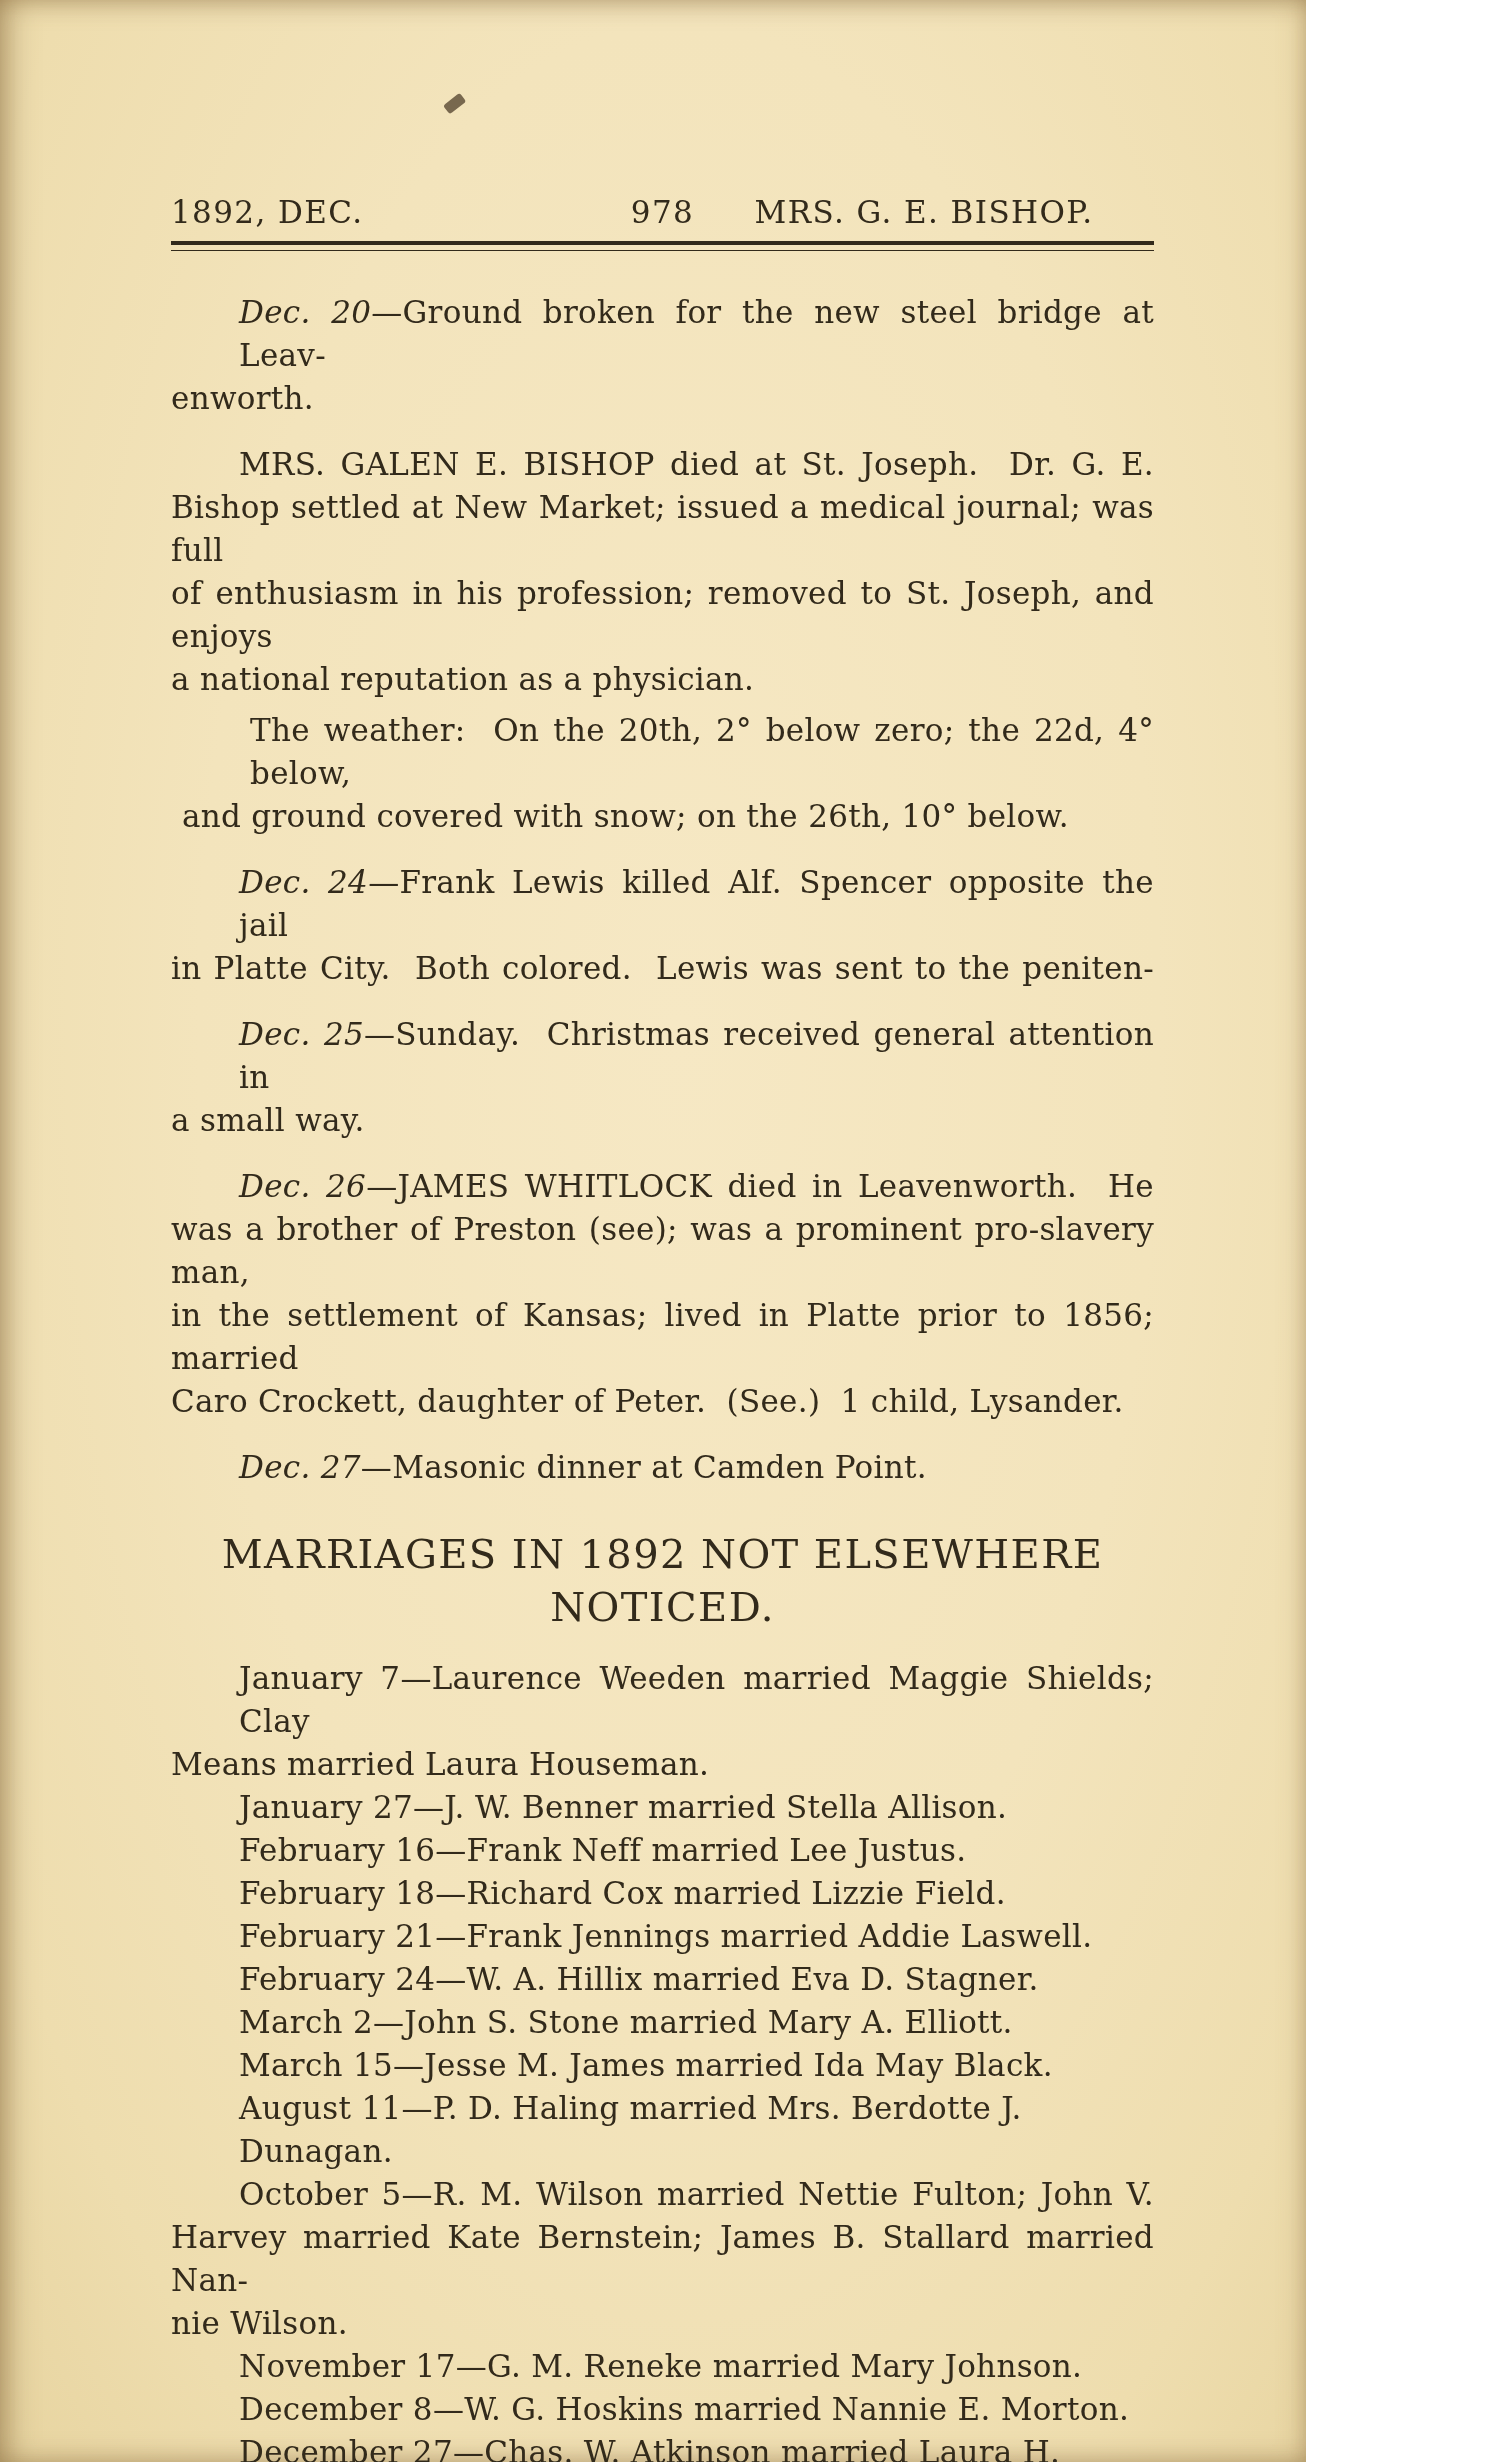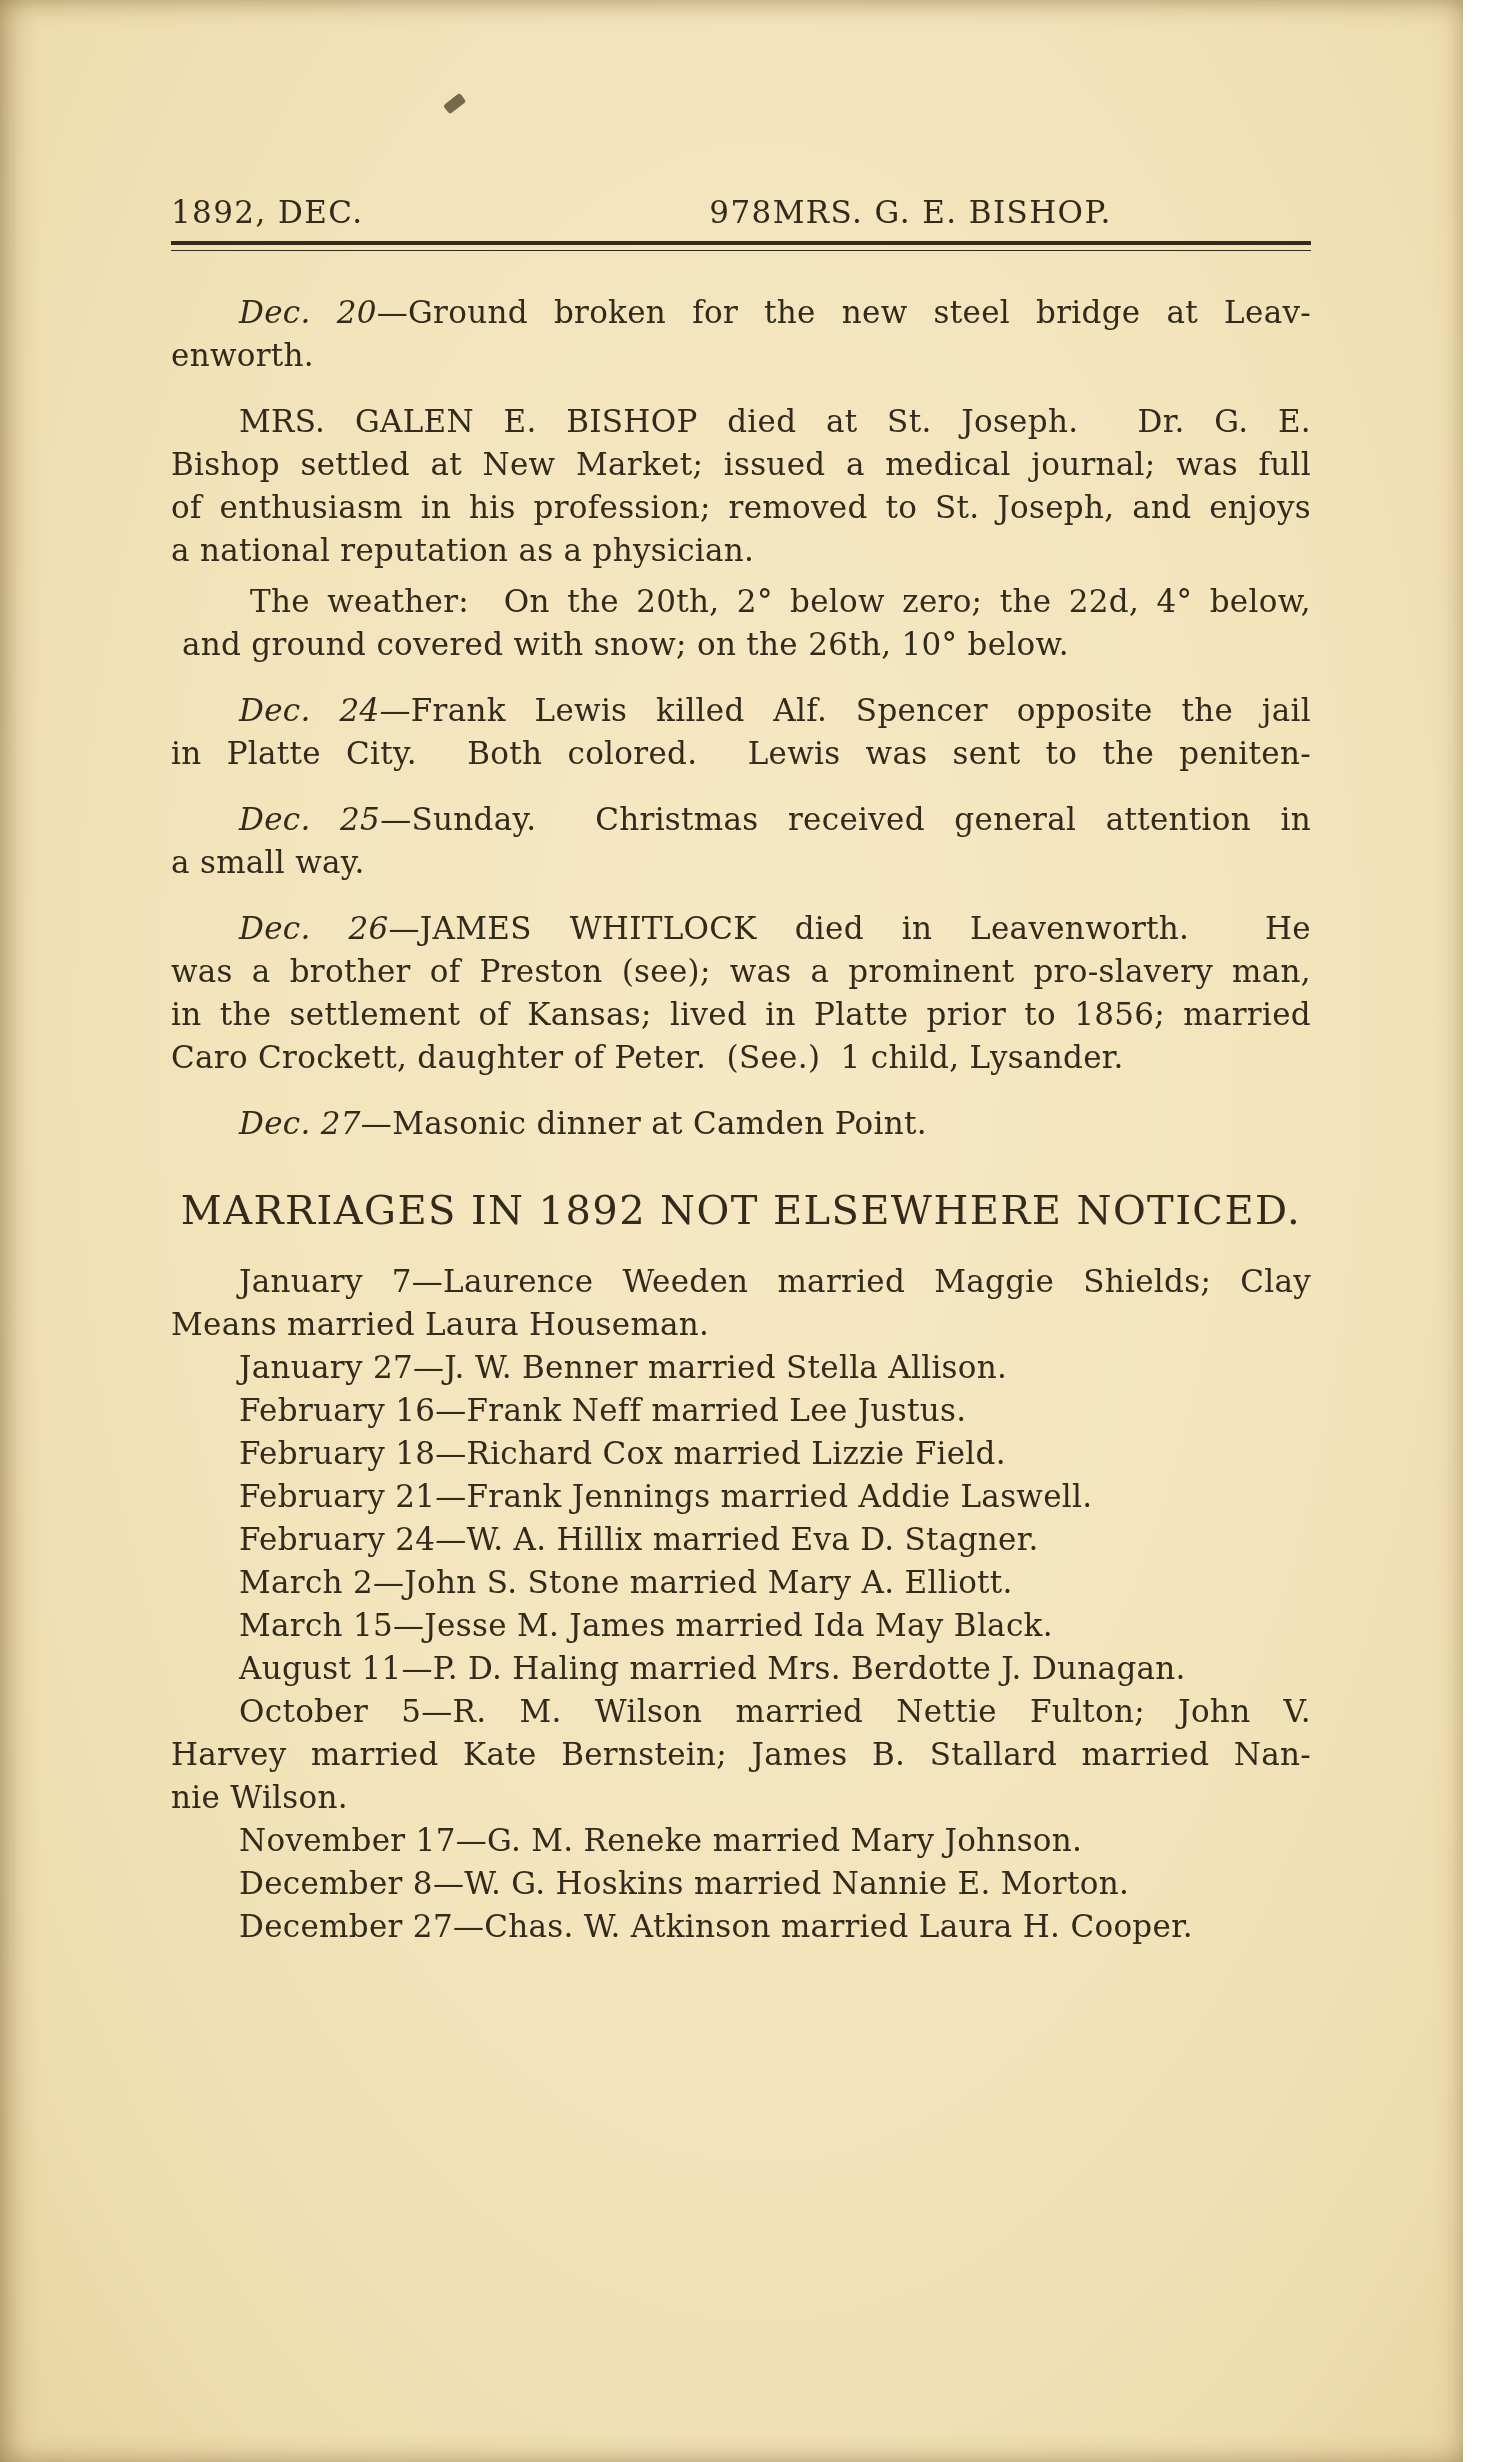--- a/index.html
+++ b/index.html
@@ -4,21 +4,21 @@
 <style>
   :root{
     --paper:#f2e3ba;
     --ink:#322a1b;
   }
   html,body{margin:0;padding:0;}
   body{font-family:"DejaVu Serif","Liberation Serif",serif;}
 
   .page{
     position:relative;
-    width:1463px;
+    width:1306px;
     height:2462px;
     overflow:hidden;
     color:var(--ink);
     background:
       radial-gradient(ellipse at 52% 42%, #f6e8c4 0%, #f3e4bc 50%, #eeddae 82%, #e7d4a0 100%);
     box-shadow:
       inset 20px 0 28.5px -11.4px rgba(130,100,55,0.50),
       inset -15.7px 0 26px -13px rgba(140,110,65,0.35),
       inset 0 15.7px 27px -14.3px rgba(135,105,60,0.40),
       inset 0 -15.7px 27px -14.3px rgba(140,110,65,0.35);
@@ -33,21 +33,21 @@
   .header{
     display:flex;
     align-items:baseline;
     padding-top:194px;
     font-size:31px;
     line-height:36px;
     letter-spacing:1.4px;
   }
   .header .h-left{flex:1 1 0;text-align:left;}
   .header .h-center{flex:0 0 auto;text-align:left;}
-  .header .h-right{flex:1 1 0;text-align:left;}
+  .header .h-right{flex:1 1 0;text-align:center;}
 
   .rule{
     margin-top:11.4px;
     height:4.3px;
     border-top:4.3px solid var(--ink);
     border-bottom:1.4px solid var(--ink);
   }
 
   
   #content{

